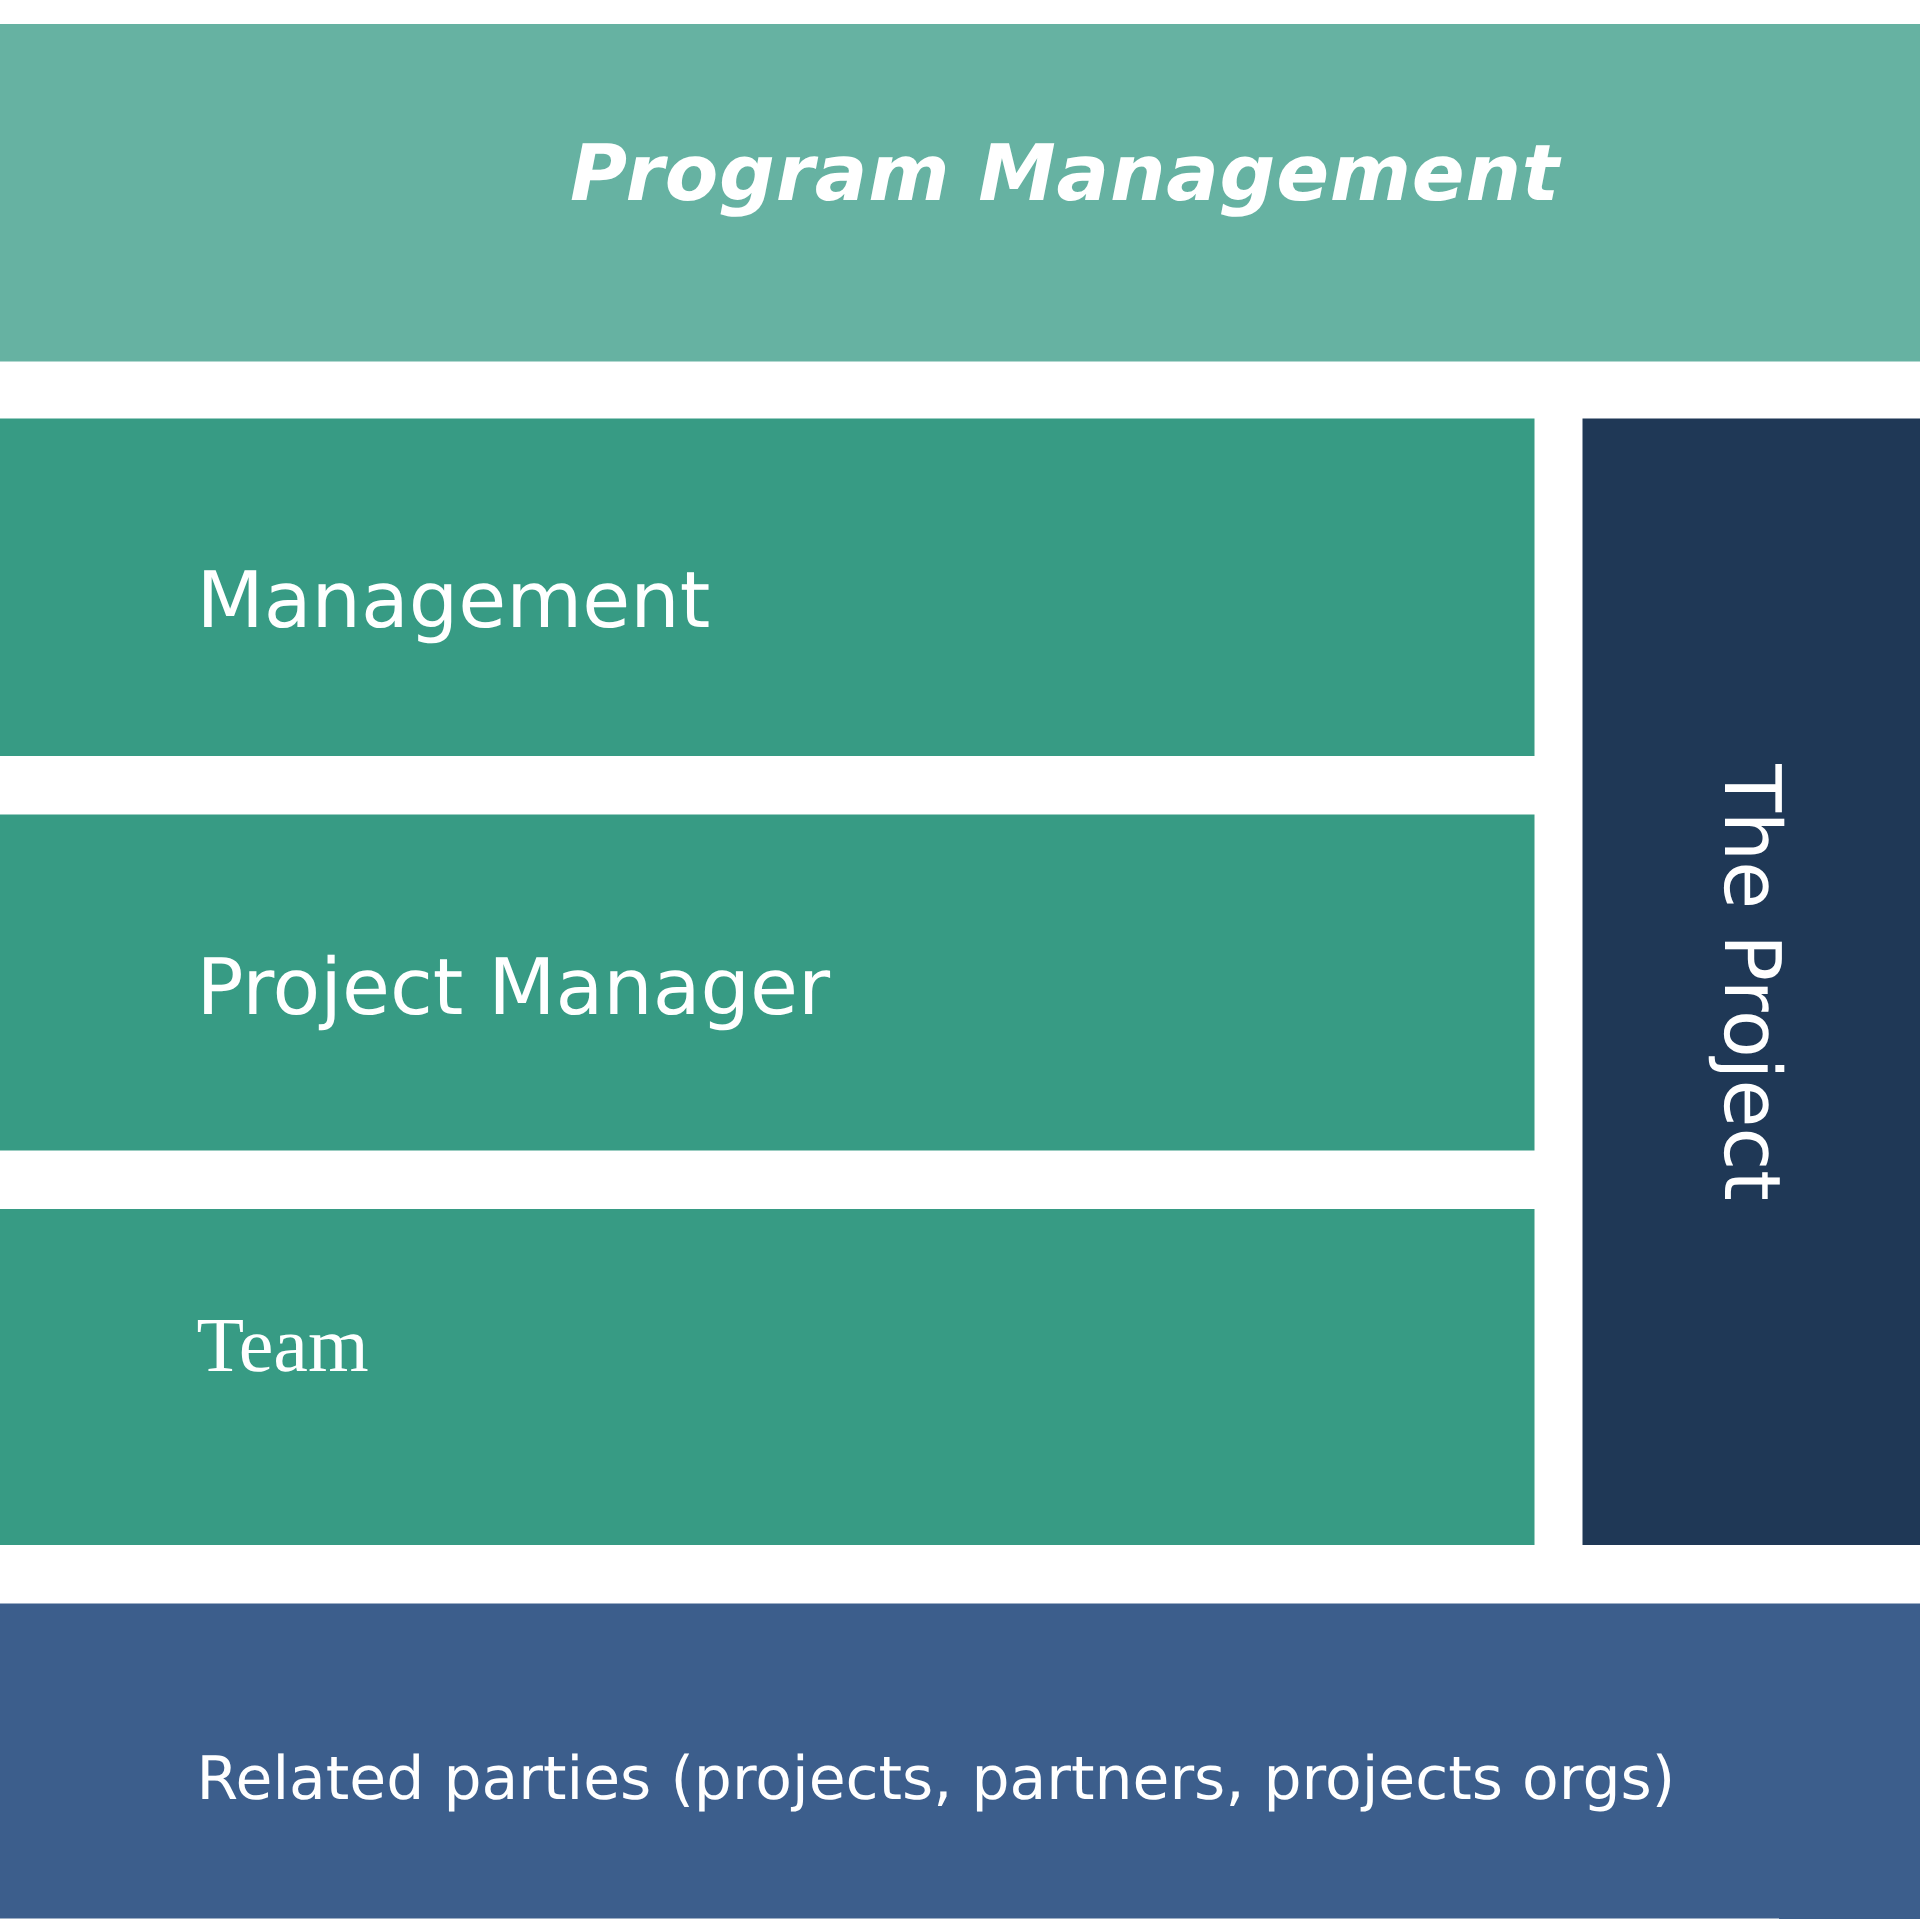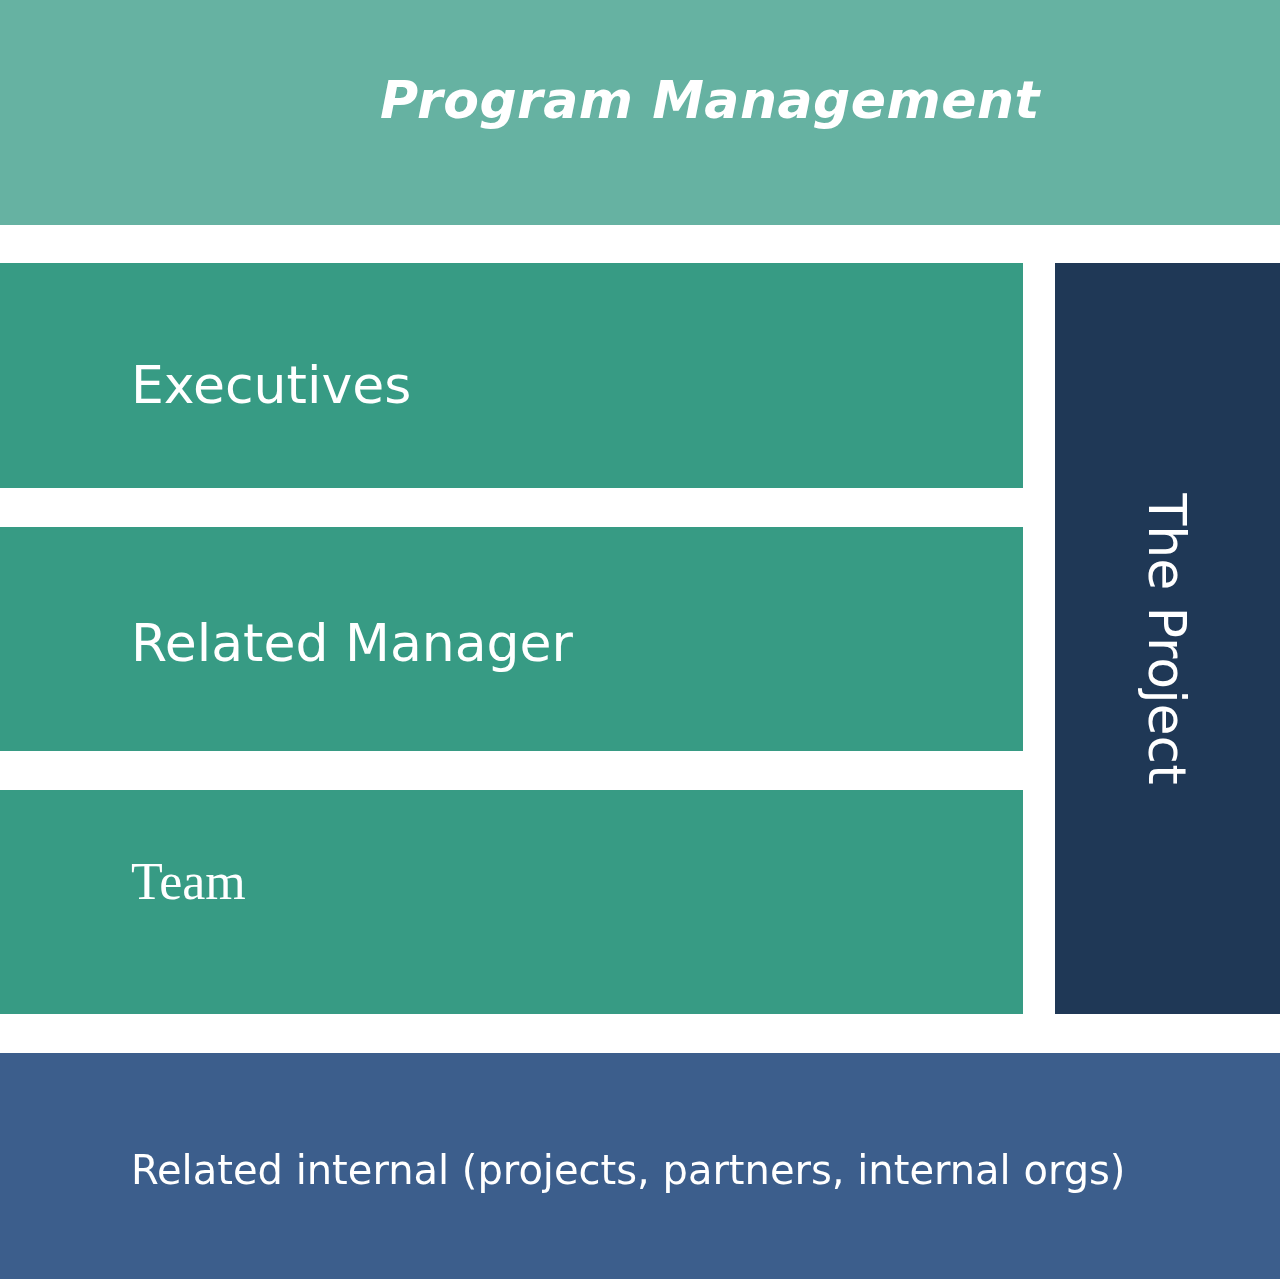--- a/index.html
+++ b/index.html
@@ -1,17 +1,17 @@
 <!DOCTYPE html>
 <html><head>
 <meta charset="utf-8">
 <style>
   html,body{margin:0;padding:0;background:#ffffff;}
   body{width:1280px;height:1279px;position:relative;overflow:hidden;font-family:"DejaVu Sans","Liberation Sans",sans-serif;}
-  .blk{position:absolute;box-sizing:border-box;color:#ffffff;}
+  .blk{position:absolute;box-sizing:border-box;color:#ffffff;margin-top:16px;}
   #top{left:0;top:0;width:1280px;height:225px;background:#66b2a2;}
   #top span{position:absolute;left:380px;top:70px;font-size:52px;font-weight:bold;font-style:italic;letter-spacing:0.5px;}
   .row{left:0;width:1023px;background:#379b84;}
   .row span{position:absolute;left:131px;font-size:52px;}
   #exec{top:263px;height:225px;}
   #exec span{top:92px;}
   #pm{top:527px;height:224px;}
   #pm span{top:86px;}
   #team{top:790px;height:224px;}
   #team span{top:62px;font-family:Liberation Serif, serif;}
@@ -20,26 +20,26 @@
   #rel{left:0;top:1053px;width:1280px;height:226px;background:#3c5e8c;}
   #rel span{position:absolute;left:131px;top:94px;font-size:40px;white-space:nowrap;}
 </style>
 </head>
 <body>
 
 <div class="blk" id="top">
   <span>Program Management</span>
 </div>
 <div class="blk row" id="exec">
-  <span>Executives</span>
+  <span>Management</span>
 </div>
 <div class="blk row" id="pm">
-  <span>Related Manager</span>
+  <span>Project Manager</span>
 </div>
 <div class="blk row" id="team">
   <span>Team</span>
 </div>
 <div class="blk" id="proj">
   <span>The Project</span>
 </div>
 <div class="blk" id="rel">
-  <span>Related internal (projects, partners, internal orgs)</span>
+  <span>Related parties (projects, partners, projects orgs)</span>
 </div>
 
 </body></html>

